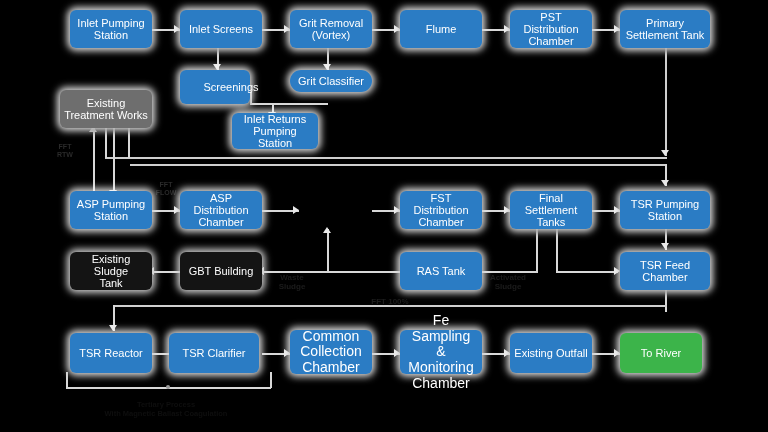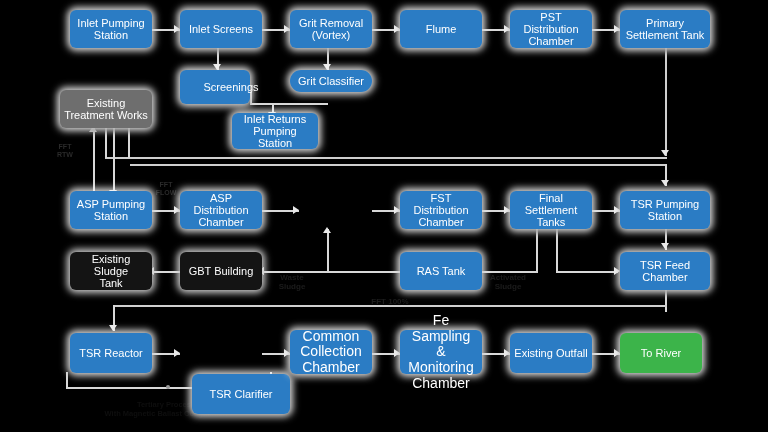--- a/index.html
+++ b/index.html
@@ -280,21 +280,21 @@
       <span>Chamber</span>
     </div>
   </div>
 
   <div class="node blue f11" style="left:70px;top:333px;width:82px;height:40px;">
     <div>
         <span>TSR Reactor</span>
       </div>
   </div>
 
-  <div class="node blue f11" style="left:192px;top:333px;width:98px;height:40px;margin-top:41px;">
+  <div class="node blue f11" style="left:169px;top:333px;width:90px;height:40px;">
     <div>
         <span>TSR Clarifier</span>
       </div>
   </div>
 
   <div class="node blue f10" style="left:290px;top:330px;width:82px;height:44px;">
     <div>
       <span>Common</span>
       <span>Collection</span>
       <span>Chamber</span>

